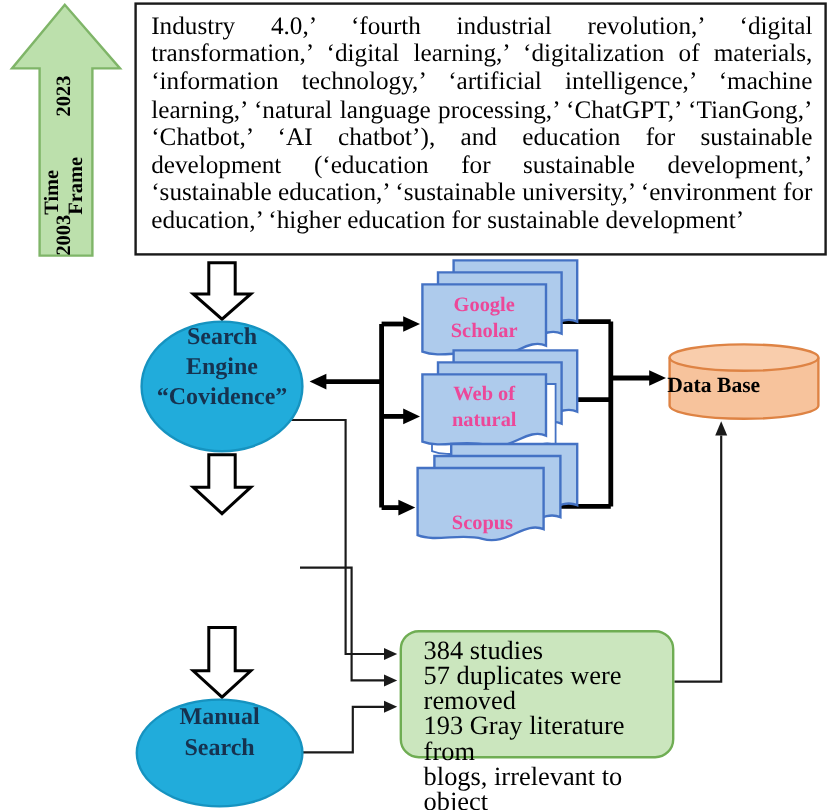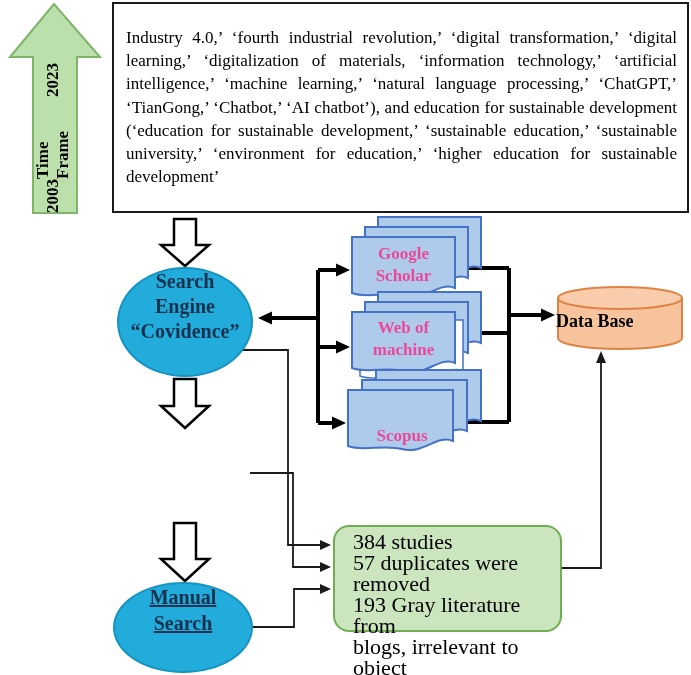--- a/index.html
+++ b/index.html
@@ -24,33 +24,33 @@
   #tf-text{
     left:-22px;top:125px;width:150px;height:26px;transform:rotate(-90deg);
     display:flex;justify-content:space-between;align-items:center;
     font-weight:bold;font-size:17px;z-index:3;
   }
 
   
   #terms-box{
     left:112px;top:2px;width:577px;height:211px;box-sizing:border-box;
     border:2px solid #1a1a1a;background:#fff;z-index:2;
-    padding:22px 10px 0 12px;font-size:17px;line-height:23.2px;text-align:justify;
+    padding:6px 10px 0 12px;font-size:21px;line-height:23.2px;text-align:justify;
   }
 
   
   .node-ellipse{
     border-radius:50%;background:var(--cyan-node,#21ACDB);
     border:2px solid var(--cyan-border,#1693C0);box-sizing:border-box;
     display:flex;align-items:flex-start;justify-content:center;text-align:center;
     font-weight:bold;color:var(--node-text,#16324F);z-index:2;
   }
   #node-covidence{left:117px;top:267px;width:136px;height:110px;font-size:20px;line-height:25px;}
   #node-snowball{left:117px;top:430px;width:136px;height:97px;font-size:20px;line-height:26px;}
-  #node-manual{left:113px;top:582px;width:140px;height:91px;font-size:20px;line-height:26px;text-decoration:underline;}
+  #node-manual{left:113px;top:582px;width:140px;height:91px;font-size:20px;line-height:26px;}
 
   
   .doc{fill:var(--doc-fill,#AECBEC);stroke:var(--doc-border,#4472C4);stroke-width:2;}
   .doc-white{fill:#ffffff;stroke:var(--doc-border,#4472C4);stroke-width:1.5;}
   .stack{z-index:2;}
   .doc-label{
     position:absolute;z-index:3;font-weight:bold;font-size:17px;line-height:22px;
     text-align:center;color:#ec4899;
   }
   #label-google{left:350px;top:243px;width:107px;}
@@ -162,21 +162,21 @@
         <path class="doc" d="M1,1 L104,1 L104,52 C88,45 74,66 54,60 C36,55 16,63 1,57 Z"></path>
       </g>
     <g transform="translate(9,29)">
         <path class="doc-white" d="M1,1 L104,1 L104,52 C88,45 74,66 54,60 C36,55 16,63 1,57 Z"></path>
       </g>
     <g transform="translate(1,21)">
         <path class="doc" d="M1,1 L104,1 L104,52 C88,45 74,66 54,60 C36,55 16,63 1,57 Z"></path>
       </g>
   </svg>
   <div id="label-web" class="doc-label ml">Web of
-machine</div>
+natural</div>
 
   <svg class="abs stack" style="left:346px;top:368px;" width="138" height="94" viewBox="0 0 138 94">
     <g transform="translate(29,1)">
         <path class="doc" d="M1,1 L106,1 L106,52 C90,45 76,66 55,60 C37,55 16,63 1,57 Z"></path>
       </g>
     <g transform="translate(15,11)">
         <path class="doc" d="M1,1 L106,1 L106,52 C90,45 76,66 55,60 C37,55 16,63 1,57 Z"></path>
       </g>
     <g transform="translate(1,21)">
         <path class="doc" d="M1,1 L106,1 L106,52 C90,45 76,66 55,60 C37,55 16,63 1,57 Z"></path>

